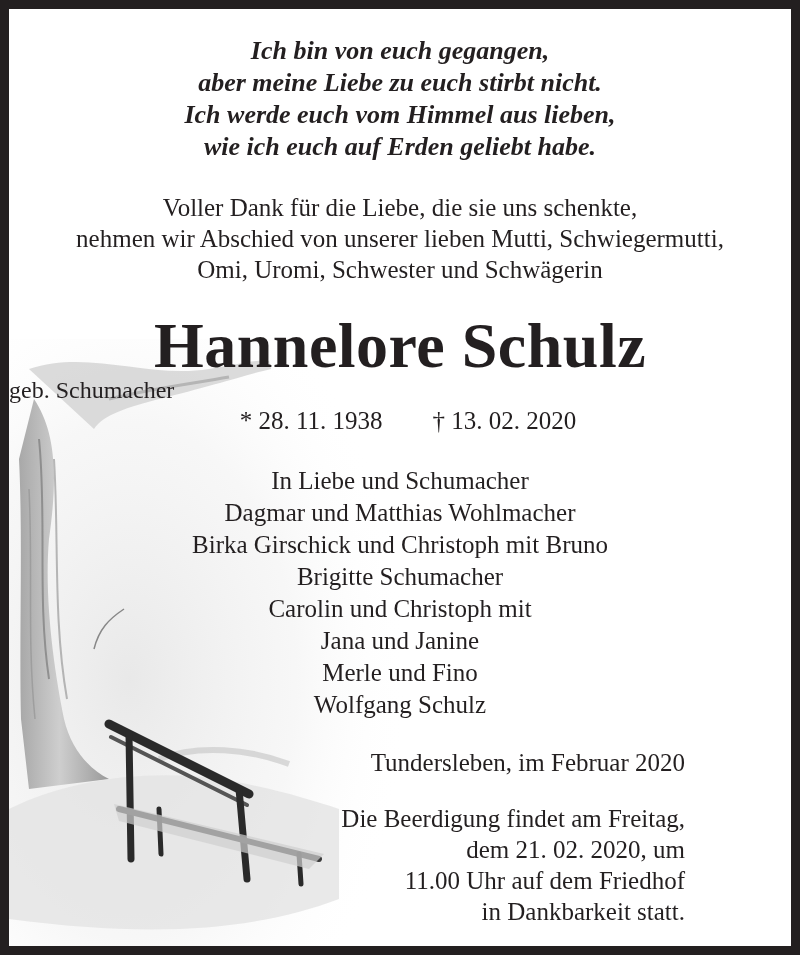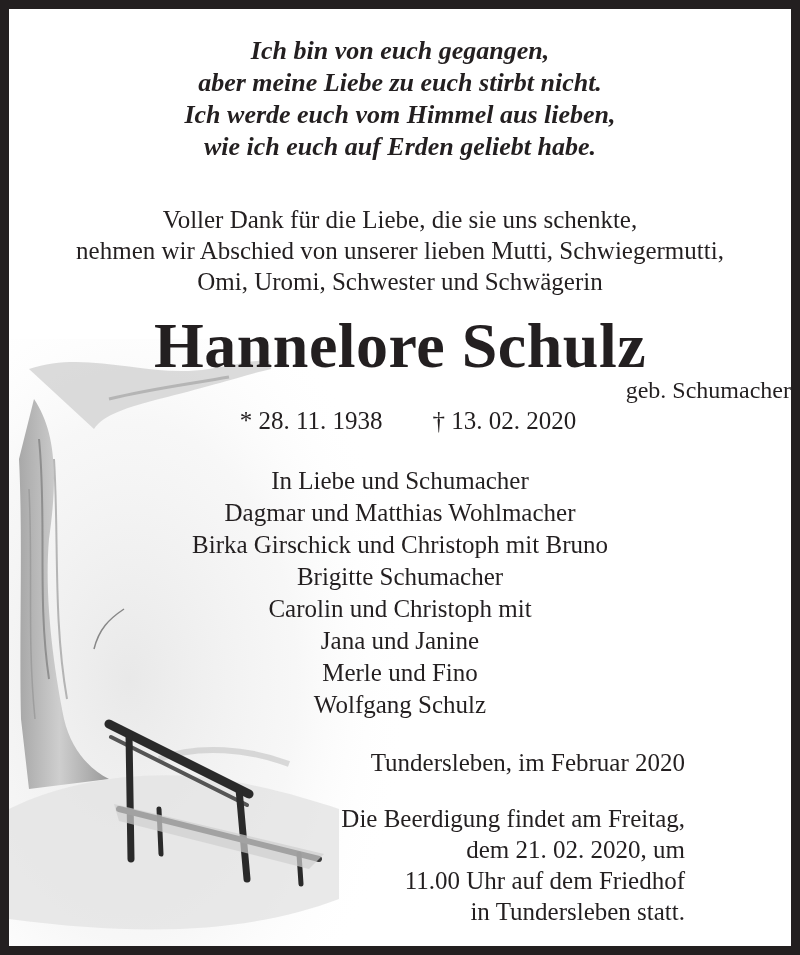--- a/index.html
+++ b/index.html
@@ -10,28 +10,28 @@
     border: 9px solid #231f20; background: #ffffff; overflow: hidden;
   }
   .illustration { position: absolute; left: 0; top: 330px; width: 400px; height: 620px; }
   .content { position: absolute; left: 0; top: 0; width: 694px; height: 937px; }
   .poem {
     position: absolute; left: 0; top: 26px; width: 782px; text-align: center;
     font-style: italic; font-weight: bold; font-size: 26px; line-height: 32px;
   }
   .intro {
     position: absolute; left: 0; top: 183px; width: 782px; text-align: center;
-    font-size: 25px; line-height: 31px; margin-top: 12px;
+    font-size: 25px; line-height: 31px;
   }
   .name {
     position: absolute; left: 0; top: 300px; width: 782px; text-align: center;
     font-weight: bold; font-size: 64px; line-height: 74px; letter-spacing: 0.5px;
   }
   .maiden {
-    position: absolute; left: 0; top: 366px; width: 782px; text-align: right;
+    position: absolute; left: 0; top: 366px; width: 782px; text-align: left;
     font-size: 24px; line-height: 30px;
   }
   .dates {
     position: absolute; left: 8px; top: 396px; width: 782px; text-align: center;
     font-size: 25px; line-height: 32px;
   }
   .dates span + span { margin-left: 50px; }
   .mourners-intro {
     position: absolute; left: 0; top: 456px; width: 782px; text-align: center;
     font-size: 25px; line-height: 31px;
@@ -129,17 +129,17 @@
       <span class="line">Merle und Fino</span>
       <span class="line">Wolfgang Schulz</span>
     </div>
 
     <div class="place-date">Tundersleben, im Februar 2020</div>
 
     <div class="funeral">
       <span class="line">Die Beerdigung findet am Freitag,</span>
       <span class="line">dem 21. 02. 2020, um</span>
       <span class="line">11.00 Uhr auf dem Friedhof</span>
-      <span class="line">in Tundersleben statt.</span>
+      <span class="line">in Dankbarkeit statt.</span>
     </div>
 
   </div>
 </div>
 
 </body></html>

